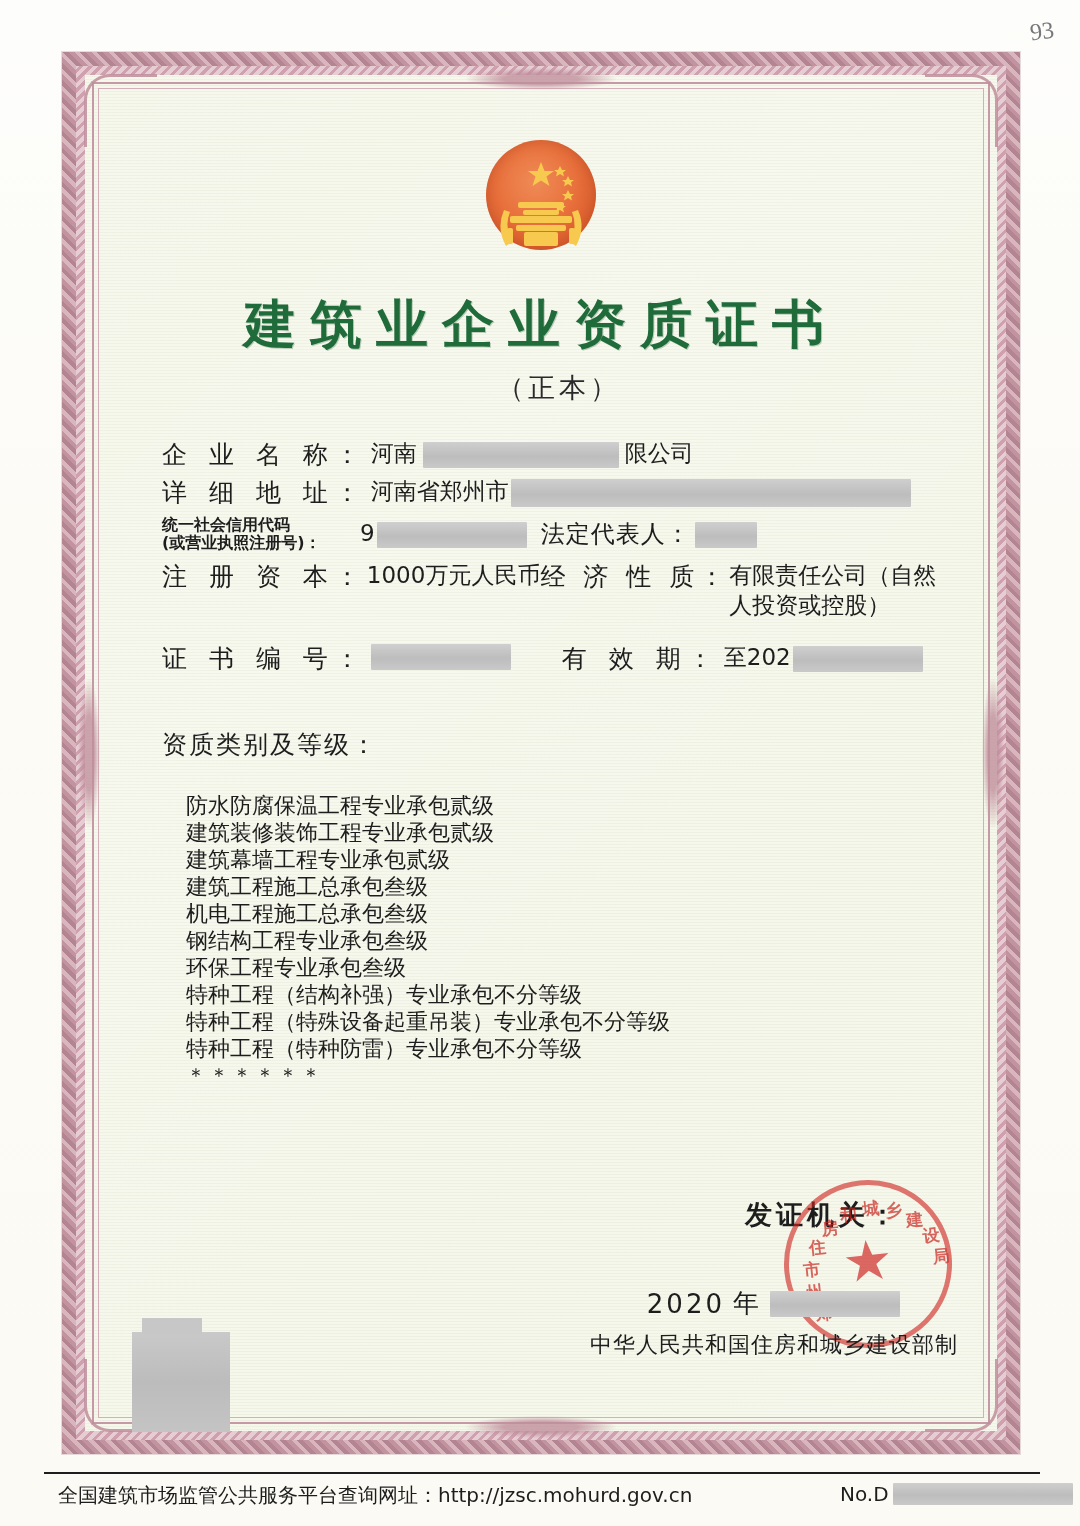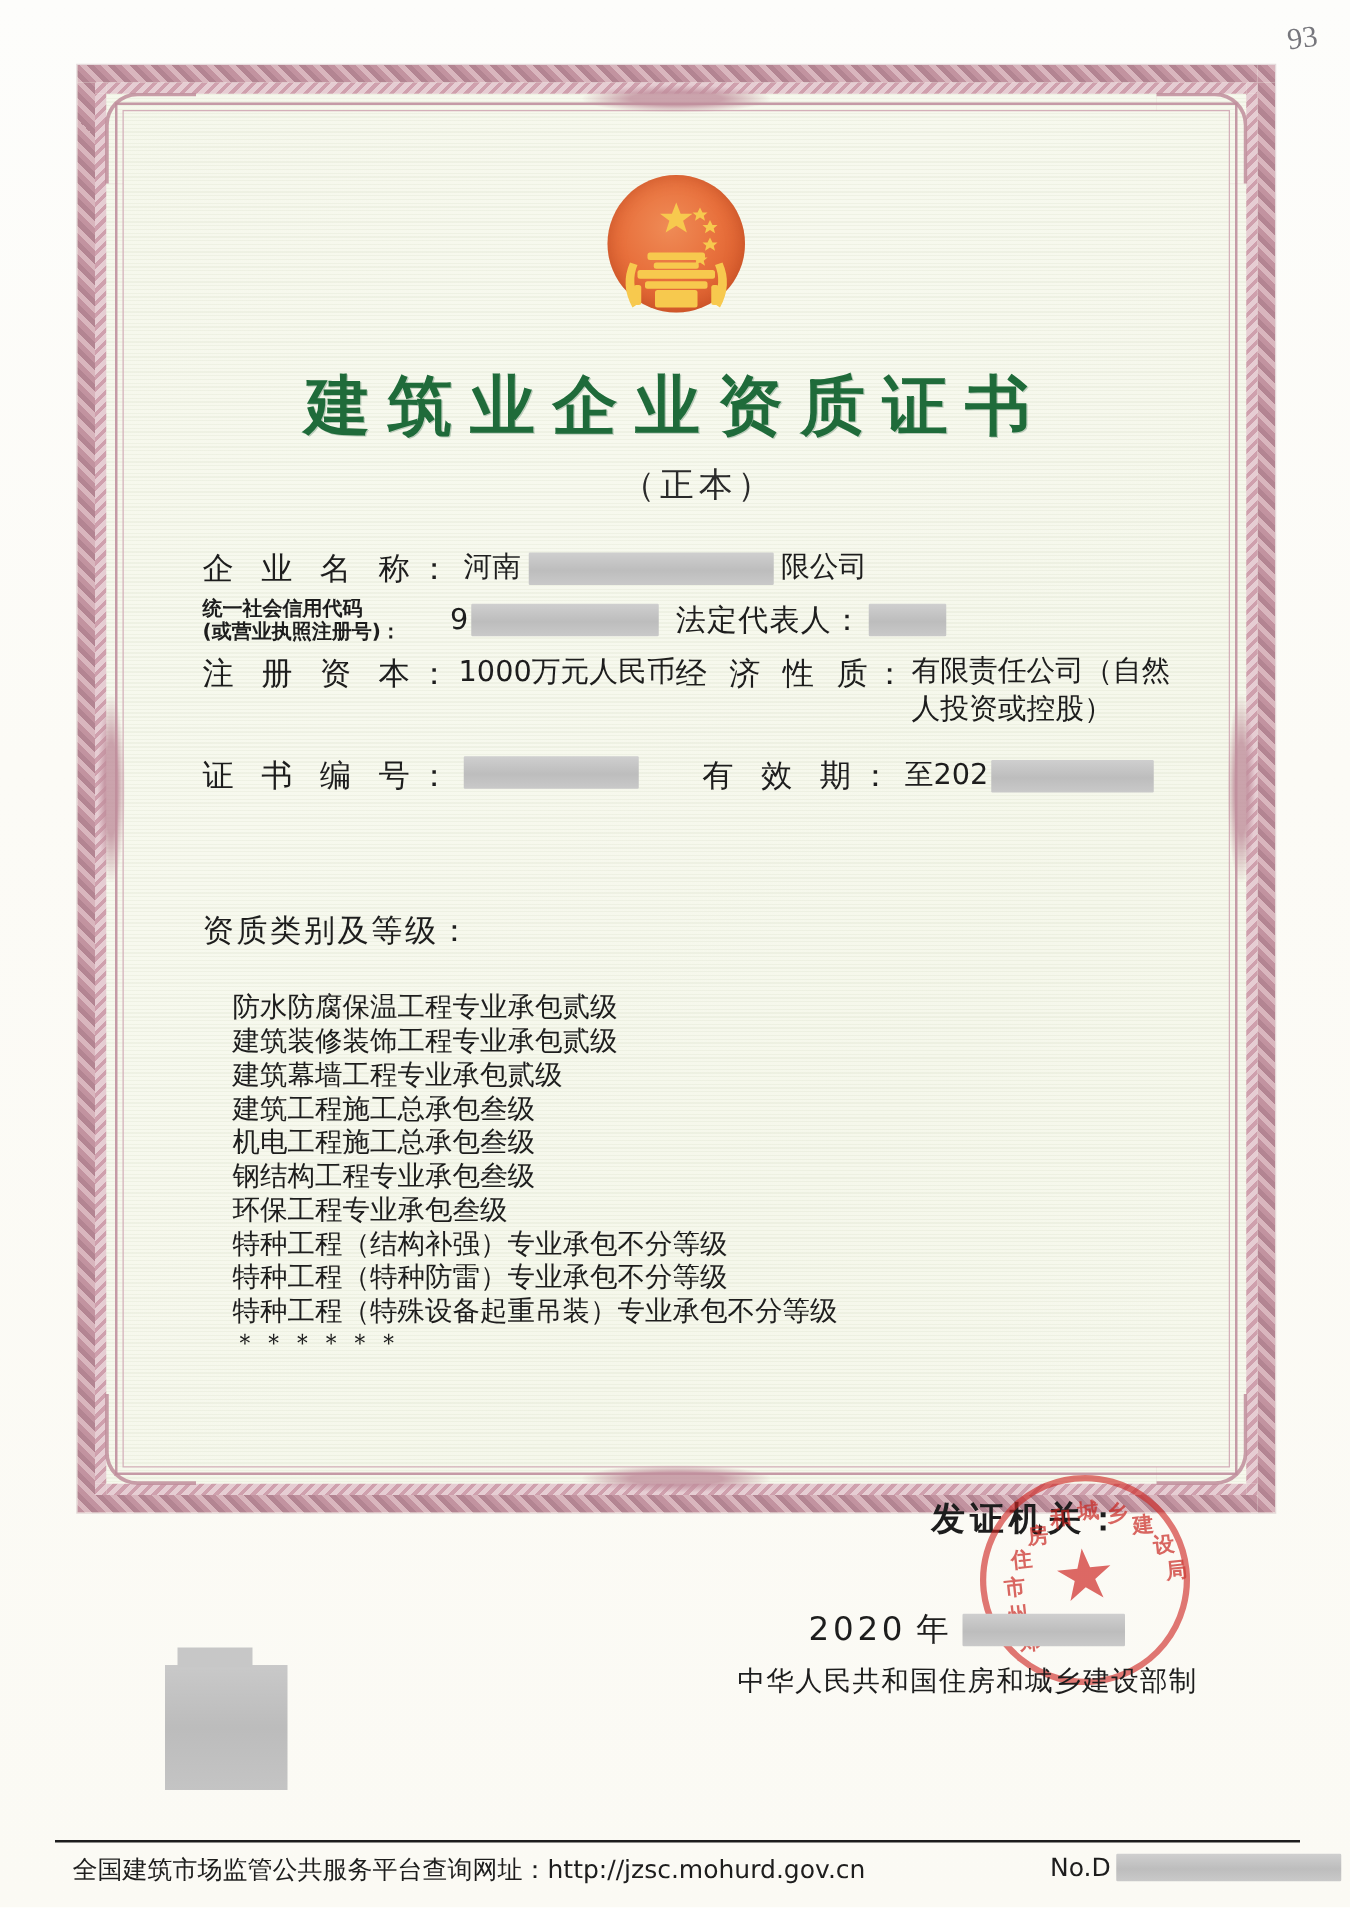--- a/index.html
+++ b/index.html
@@ -34,21 +34,21 @@
     transform: rotate(-8deg);
     opacity: .75;
   }
 
   
   #certificate {
     position: absolute;
     left: 62px;
     top: 52px;
     width: 958px;
-    height: 1158px;
+    height: 1402px;
     background:
       repeating-linear-gradient(
         0deg,
         rgba(232,236,220,0.55) 0px,
         rgba(232,236,220,0.55) 1px,
         rgba(247,249,238,0.55) 1px,
         rgba(247,249,238,0.55) 3px),
       linear-gradient(135deg, #f4f6e9 0%, #f7f8ee 35%, #f3f5e7 70%, #f6f7ec 100%);
     box-shadow: 0 0 0 1px rgba(160,120,130,.25);
   }
@@ -385,20 +385,26 @@
 
     <div id="fields">
 
       <div class="row">
         <div class="label">企 业 名 称：</div>
         <div class="value">
           <span>河南</span><span class="redact" style="width:196px;height:26px;margin:0 6px;"></span><span>限公司</span>
         </div>
       </div>
 
+      <div class="row">
+        <div class="label">详 细 地 址：</div>
+        <div class="value">
+          <span>河南省郑州市</span><span class="redact" style="width:400px;height:28px;margin-left:2px;"></span>
+        </div>
+      </div>
 
       <div class="row" style="margin-top:6px;align-items:center;">
         <div style="width:198px;">
           <div class="label small">统一社会信用代码</div>
           <div class="label small">(或营业执照注册号)：</div>
         </div>
         <div class="value" style="margin-left:0;">
           <span>9</span><span class="redact" style="width:150px;height:26px;margin-left:2px;"></span>
         </div>
         <div class="label" style="margin-left:14px;font-size:24px;letter-spacing:1px;">法定代表人：</div>
@@ -430,22 +436,22 @@
     <div id="qual-title">资质类别及等级：</div>
     <div id="qual-list">
       <div>防水防腐保温工程专业承包贰级</div>
       <div>建筑装修装饰工程专业承包贰级</div>
       <div>建筑幕墙工程专业承包贰级</div>
       <div>建筑工程施工总承包叁级</div>
       <div>机电工程施工总承包叁级</div>
       <div>钢结构工程专业承包叁级</div>
       <div>环保工程专业承包叁级</div>
       <div>特种工程（结构补强）专业承包不分等级</div>
+      <div>特种工程（特殊设备起重吊装）专业承包不分等级</div>
       <div>特种工程（特种防雷）专业承包不分等级</div>
-      <div>特种工程（特殊设备起重吊装）专业承包不分等级</div>
       <div id="qual-stars">＊＊＊＊＊＊</div>
     </div>
 
     <div id="issuer-row">发证机关：</div>
 
     <div id="seal">
       <div class="seal-star">★</div>
       <div class="seal-text">
         <span style="transform: rotate(-120deg) translate(0,-66px) rotate(120deg);">郑</span>
         <span style="transform: rotate(-100deg) translate(0,-66px) rotate(100deg);">州</span>

